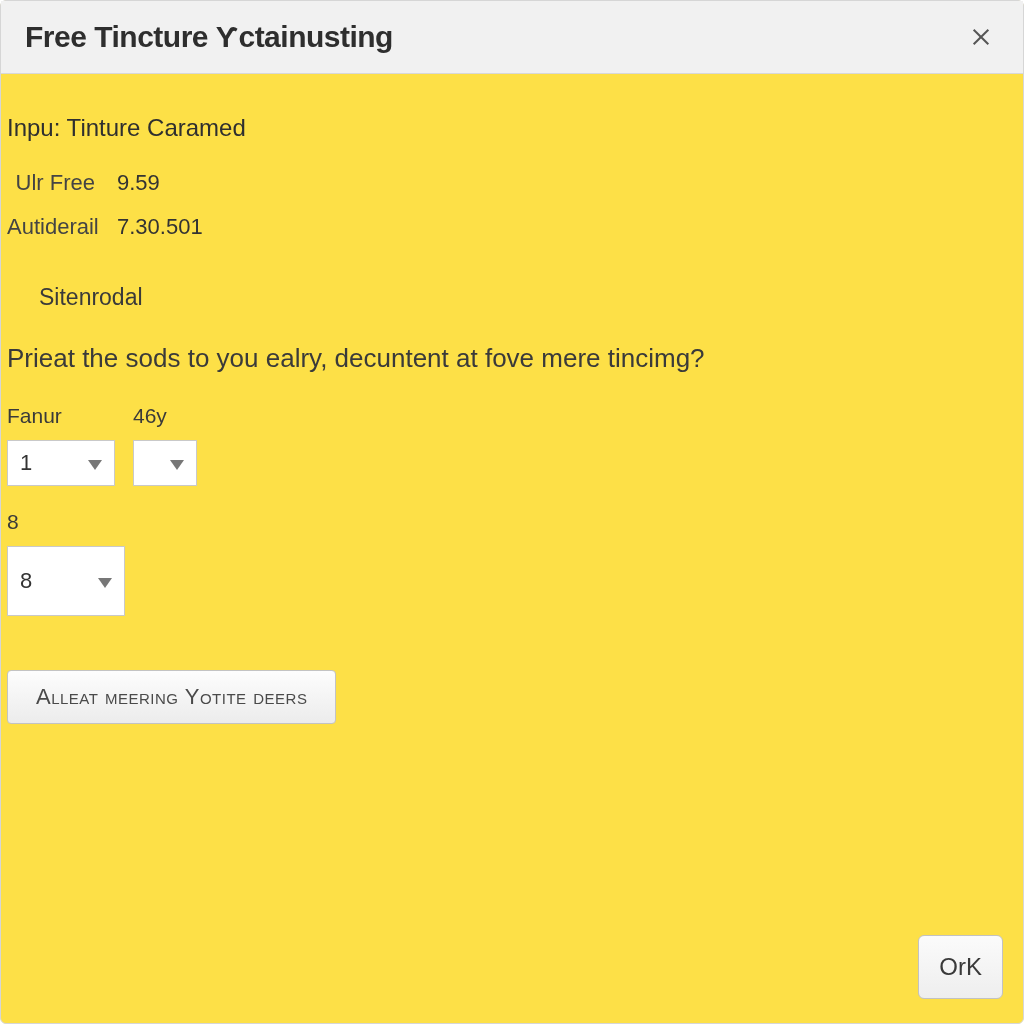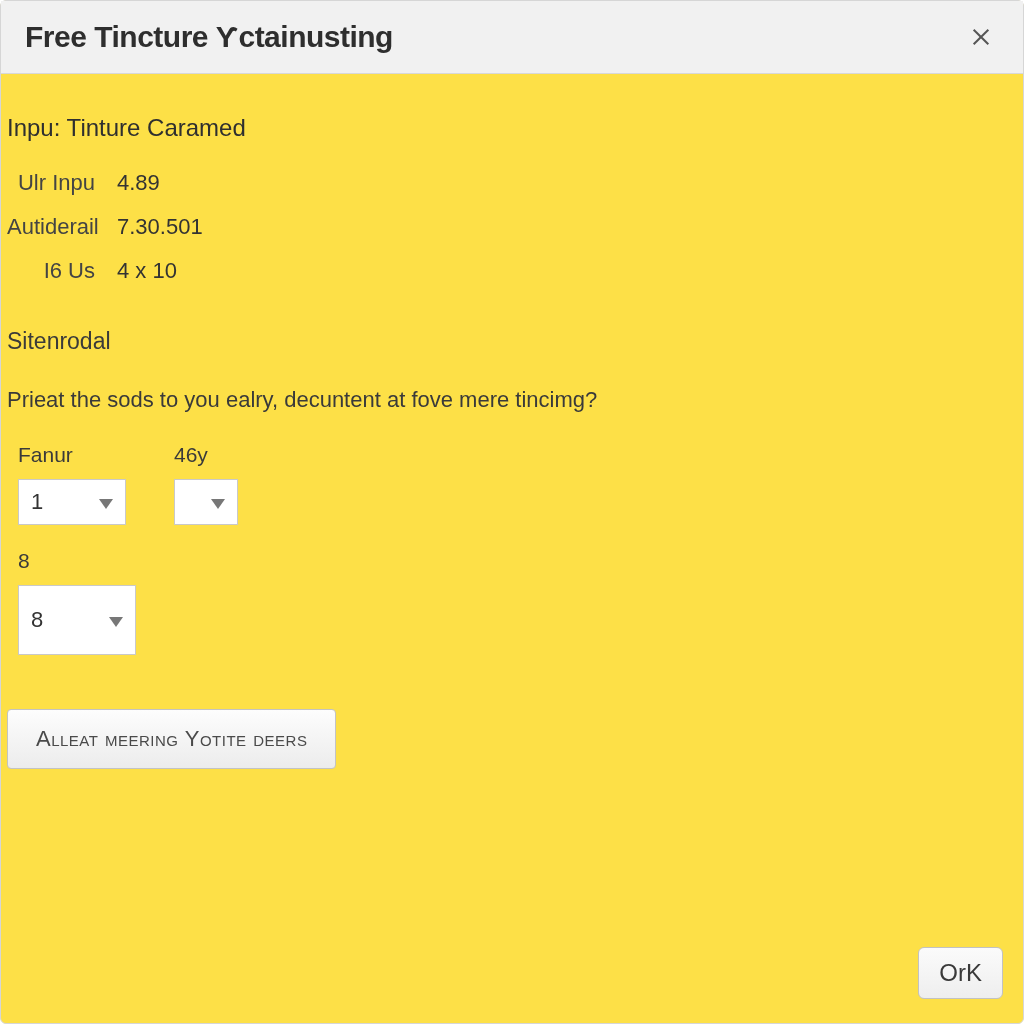--- a/index.html
+++ b/index.html
@@ -73,33 +73,33 @@
     color: #444;
   }
   .info-value {
     color: #333;
   }
   .sub-heading {
     font-size: 23px;
     color: #3a3a3a;
     margin-bottom: 32px;
     padding-left: 0;
+    margin-left: 32px;
   }
   .prompt-text {
-    font-size: 22px;
+    font-size: 26px;
     color: #3a3a3a;
     margin-bottom: 30px;
     padding-left: 0;
   }
   .form-row {
     display: flex;
-    gap: 48px;
+    gap: 18px;
     margin-bottom: 24px;
     padding-left: 0;
-    margin-left: 11px;
   }
   .form-col { display: flex; flex-direction: column; }
   .form-label {
     font-size: 21px;
     color: #3a3a3a;
     margin-bottom: 12px;
   }
   .select-box, .text-input {
     height: 46px;
     border: 1px solid #c9c9c9;
@@ -127,38 +127,38 @@
   .w-large  { width: 244px; }
   .w-ml     { width: 118px; }
   .text-input { width: 244px; }
 
   .action-button {
     margin-top: 30px;
     display: inline-flex;
     align-items: center;
     justify-content: center;
     padding: 0 28px;
-    height: 60px;
+    height: 54px;
     font-size: 22px;
     font-variant: small-caps;
     letter-spacing: 0.5px;
     color: #4a4a4a;
     background: linear-gradient(#fdfdfd, #ececec);
     border: 1px solid #c3c3c3;
     border-radius: 4px;
     cursor: pointer;
   }
   .footer {
     position: absolute;
     right: 20px;
     bottom: 24px;
   }
   .ok-button {
     min-width: 78px;
-    height: 52px;
+    height: 64px;
     padding: 0 20px;
     font-size: 24px;
     color: #3a3a3a;
     background: linear-gradient(#fbfbfb, #eeeeee);
     border: 1px solid #c2c2c2;
     border-radius: 6px;
     cursor: pointer;
   }
 </style>
 </head>
@@ -175,30 +175,26 @@
       </svg>
     </div>
   </div>
 
   <div class="body">
 
     <div class="section-title">Inpu: Tinture Caramed</div>
 
     <div class="info-table">
       <div class="info-row">
-        <div class="info-label">Ulr Inpu</div>
-        <div class="info-value">4.89</div>
+        <div class="info-label">Ulr Free</div>
+        <div class="info-value">9.59</div>
       </div>
       <div class="info-row">
         <div class="info-label">Autiderail</div>
         <div class="info-value">7.30.501</div>
-      </div>
-      <div class="info-row">
-        <div class="info-label">I6 Us</div>
-        <div class="info-value">4 x 10</div>
       </div>
     </div>
 
     <div class="sub-heading">Sitenrodal</div>
 
     <div class="prompt-text">Prieat the sods to you ealry, decuntent at fove mere tincimg?</div>
 
     <div class="form-row">
       <div class="form-col">
         <div class="form-label">Fanur</div>

